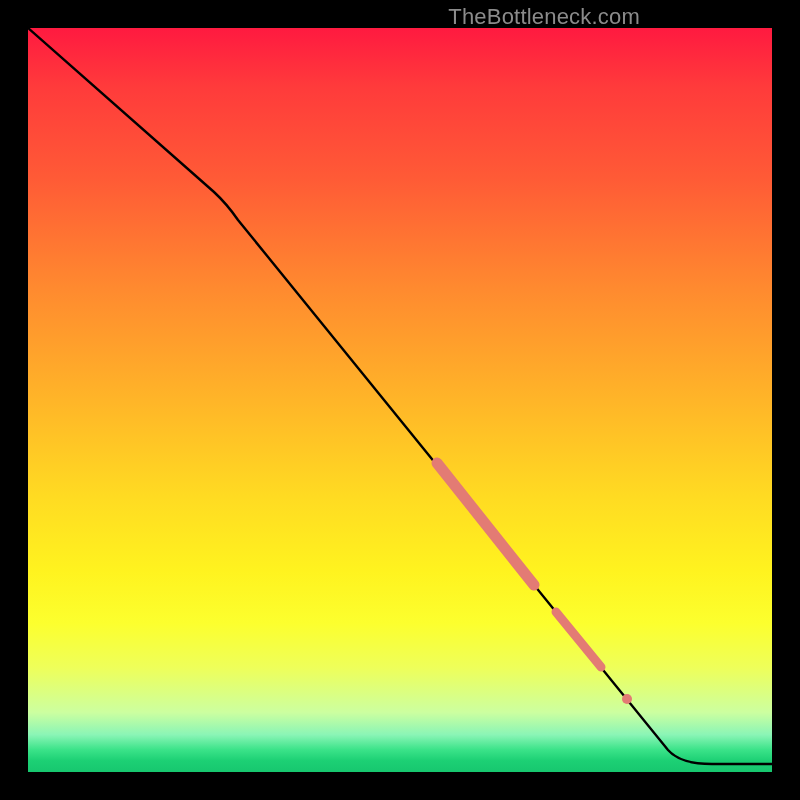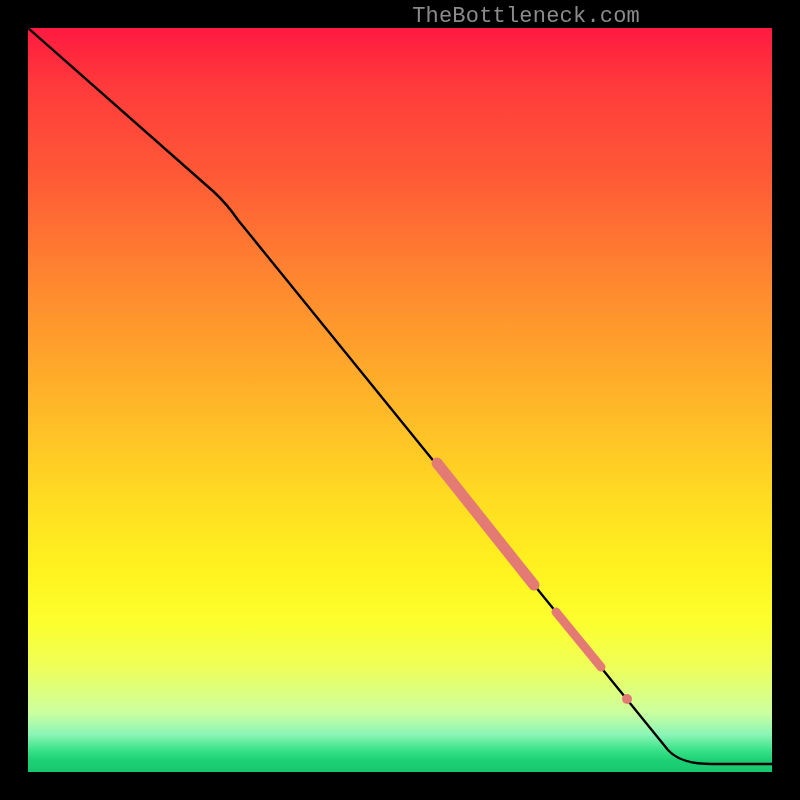--- a/index.html
+++ b/index.html
@@ -9,21 +9,20 @@
     height: 800px;
     background: #000;
     overflow: hidden;
     font-family: Arial, Helvetica, sans-serif;
   }
   .outer {
     position: relative;
     width: 670px;
     height: 800px;
     background: #000;
-    font-family: Liberation Mono, monospace;
   }
   .plot {
     position: absolute;
     left: 28px;
     top: 28px;
     width: 744px;
     height: 744px;
     overflow: hidden;
   }
   .gradient {

